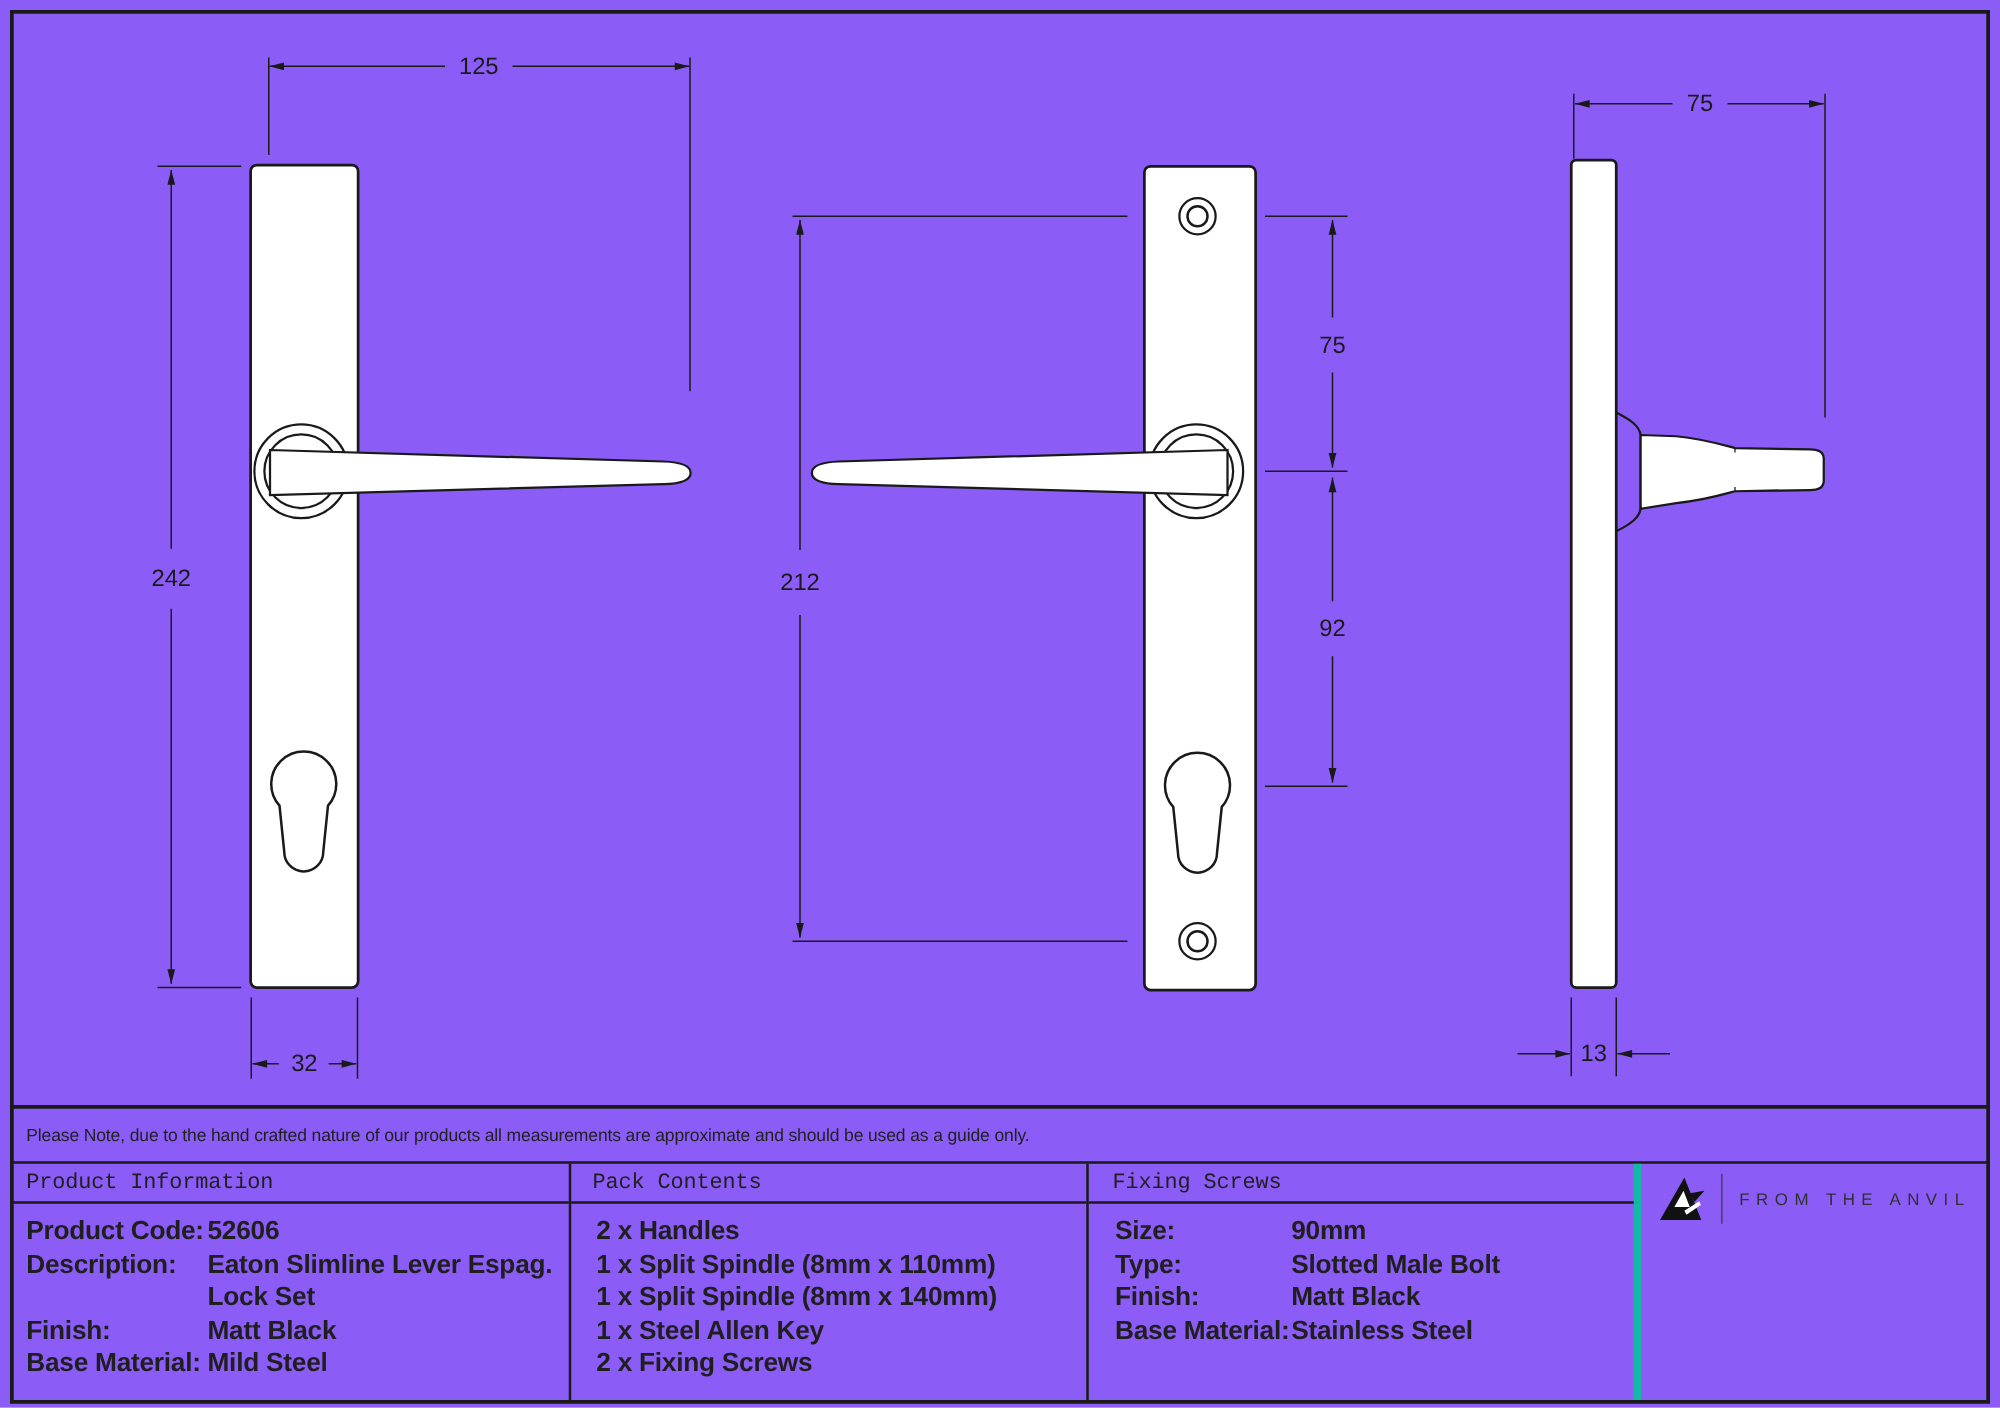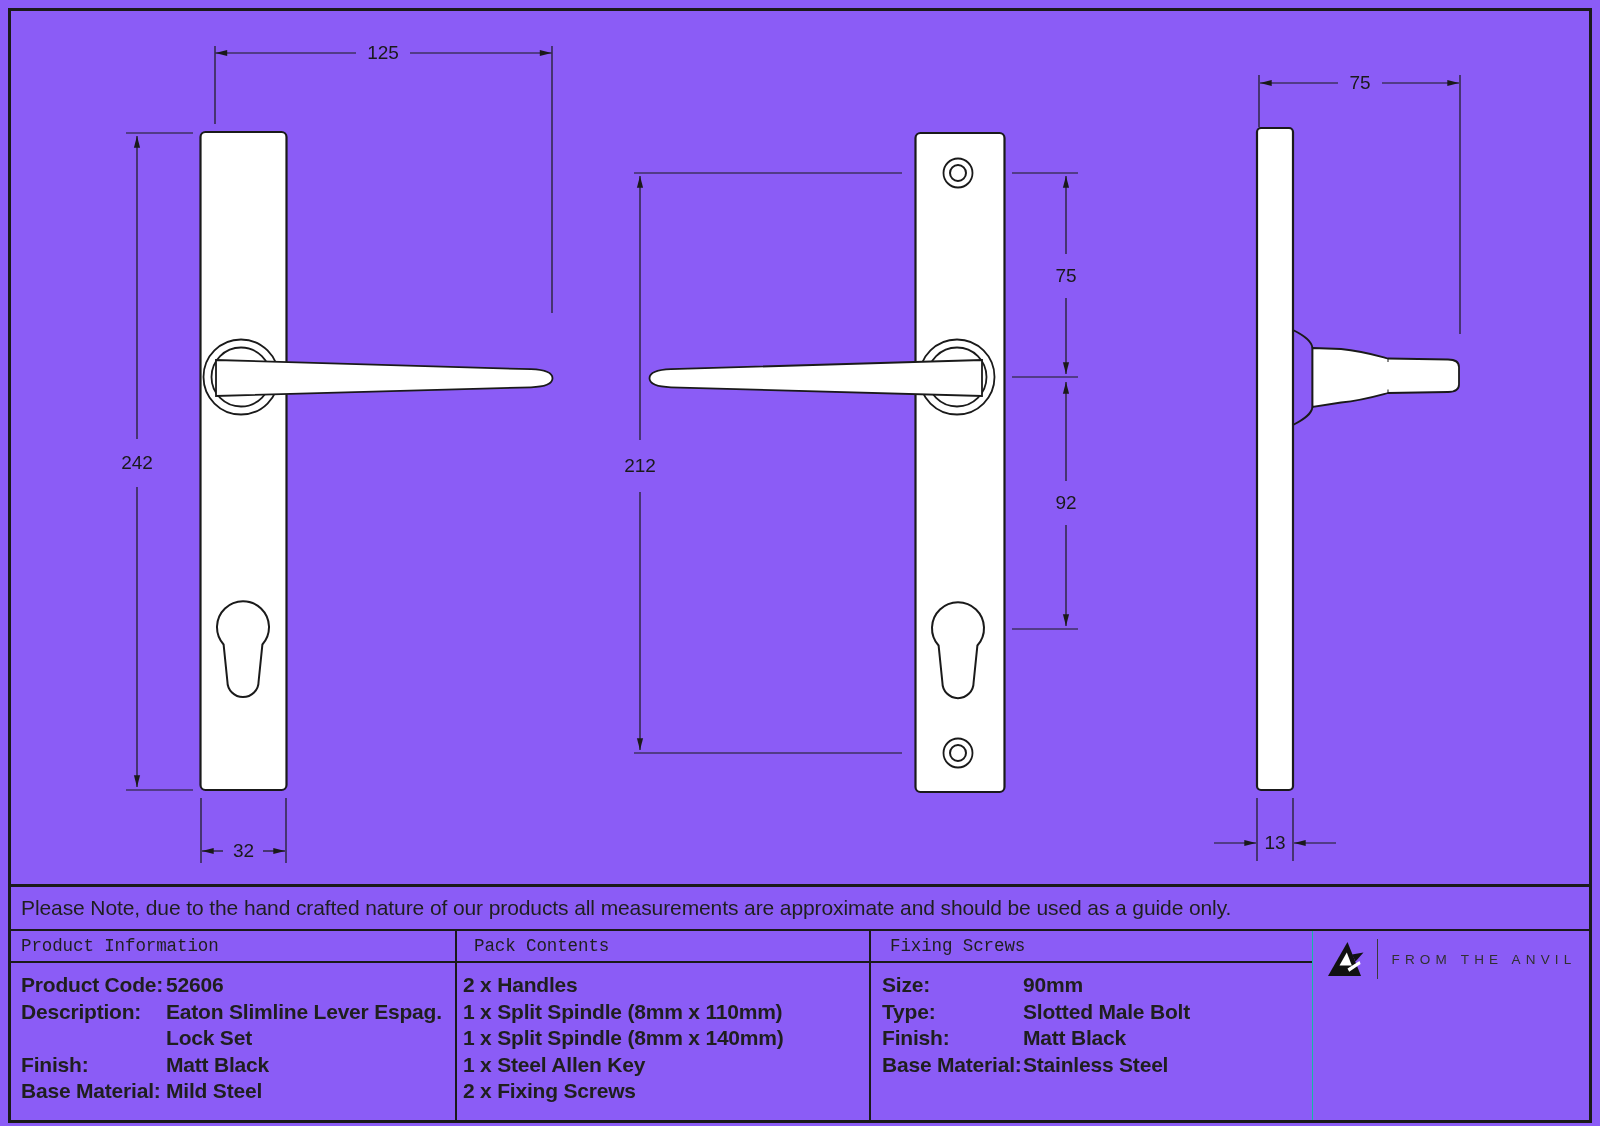--- a/index.html
+++ b/index.html
@@ -5,35 +5,35 @@
   html,body{margin:0;padding:0;background:#ffffff;}
   body{width:1600px;height:1126px;position:relative;overflow:hidden;
        font-family:"Liberation Sans",sans-serif;color:#1f1f1f;}
   .sheet{position:absolute;inset:0;background:#8b5cf6;}
   .frame{position:absolute;left:8px;top:8px;width:1584px;height:1115px;
          border:3px solid #1a1a1a;box-sizing:border-box;pointer-events:none;}
   .drawing{position:absolute;left:0;top:0;}
   .drawing text{font-family:"Liberation Sans",sans-serif;font-size:19px;fill:#1a1a1a;text-anchor:middle;}
   .note{position:absolute;left:8px;top:884px;width:1584px;height:47px;box-sizing:border-box;
         border-top:3px solid #1a1a1a;border-bottom:2px solid #1a1a1a;
-        display:flex;align-items:center;padding-left:13px;font-size:21px;letter-spacing:-0.1px;}
+        display:flex;align-items:center;padding-left:13px;font-size:14px;letter-spacing:-0.1px;}
   .info-table{position:absolute;left:8px;top:931px;width:1584px;height:189px;display:flex;box-sizing:border-box;}
   .col{box-sizing:border-box;display:flex;flex-direction:column;}
   .col1{width:449px;border-right:2px solid #1a1a1a;}
   .col2{width:414px;border-right:2px solid #1a1a1a;}
-  .col3{width:442px;border-right:1px solid #14b8a6;}
+  .col3{width:442px;border-right:6px solid #14b8a6;}
   .col4{flex:1;}
   .col-header{height:32px;border-bottom:2px solid #1a1a1a;box-sizing:border-box;
               display:flex;align-items:center;padding-left:13px;font-size:17.5px;letter-spacing:-0.1px;font-family:Liberation Mono, monospace;}
   .col2 .col-header{padding-left:17px;}
   .col3 .col-header{padding-left:19px;}
   .col-body{flex:1;padding-top:9px;font-size:21px;letter-spacing:-0.2px;font-weight:bold;}
   .kv{display:grid;grid-template-columns:145px 1fr;padding-left:13px;line-height:26.5px;}
-  .col3 .kv{padding-left:11px;grid-template-columns:141px 1fr;}
-  .list{padding-left:6px;line-height:26.5px;}
+  .col3 .kv{padding-left:21px;grid-template-columns:141px 1fr;}
+  .list{padding-left:20px;line-height:26.5px;}
   .logo-cell{display:flex;align-items:center;justify-content:flex-start;}
   .logo{display:flex;align-items:center;gap:13px;margin-top:8px;}
   .logo-divider{width:1px;height:40px;background:#3a3a3a;}
   .brand-text{font-size:13.5px;letter-spacing:5.2px;color:#303030;white-space:nowrap;}
 </style>
 </head>
 <body>
 
 <div class="sheet">
 

